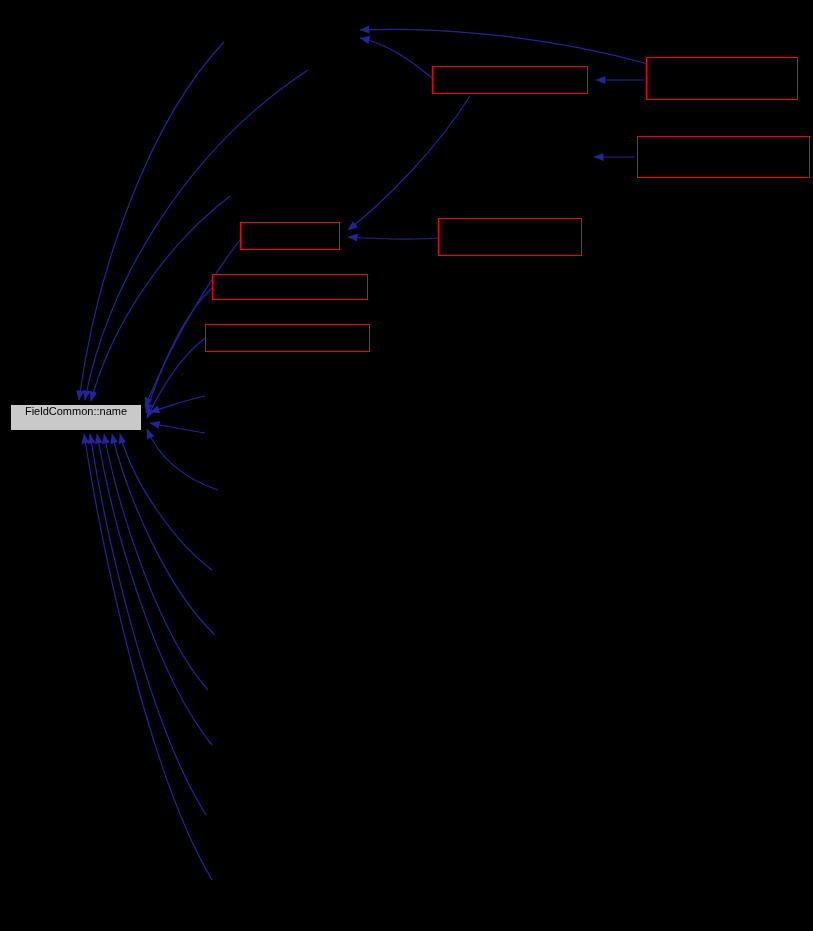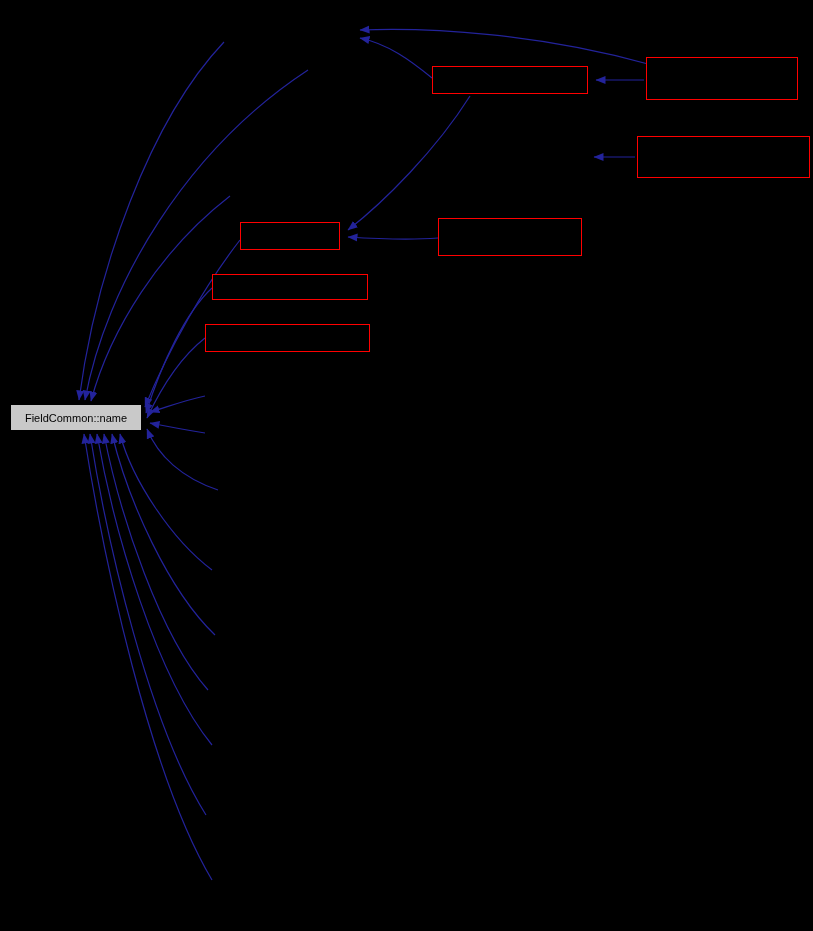--- a/index.html
+++ b/index.html
@@ -24,21 +24,21 @@
   }
   .edge {
     fill: none;
     stroke: #23239b;
     stroke-width: 1.2;
   }
   .node {
     position: absolute;
     box-sizing: border-box;
     display: flex;
-    align-items: center;
+    align-items: flex-start;
     justify-content: center;
     font-size: 11px;
   }
   .node.red {
     border: 1px solid #ff0000;
     background: #000000;
     color: #000040; 
   }
   .node.main {
     background: #c9c9c9;

